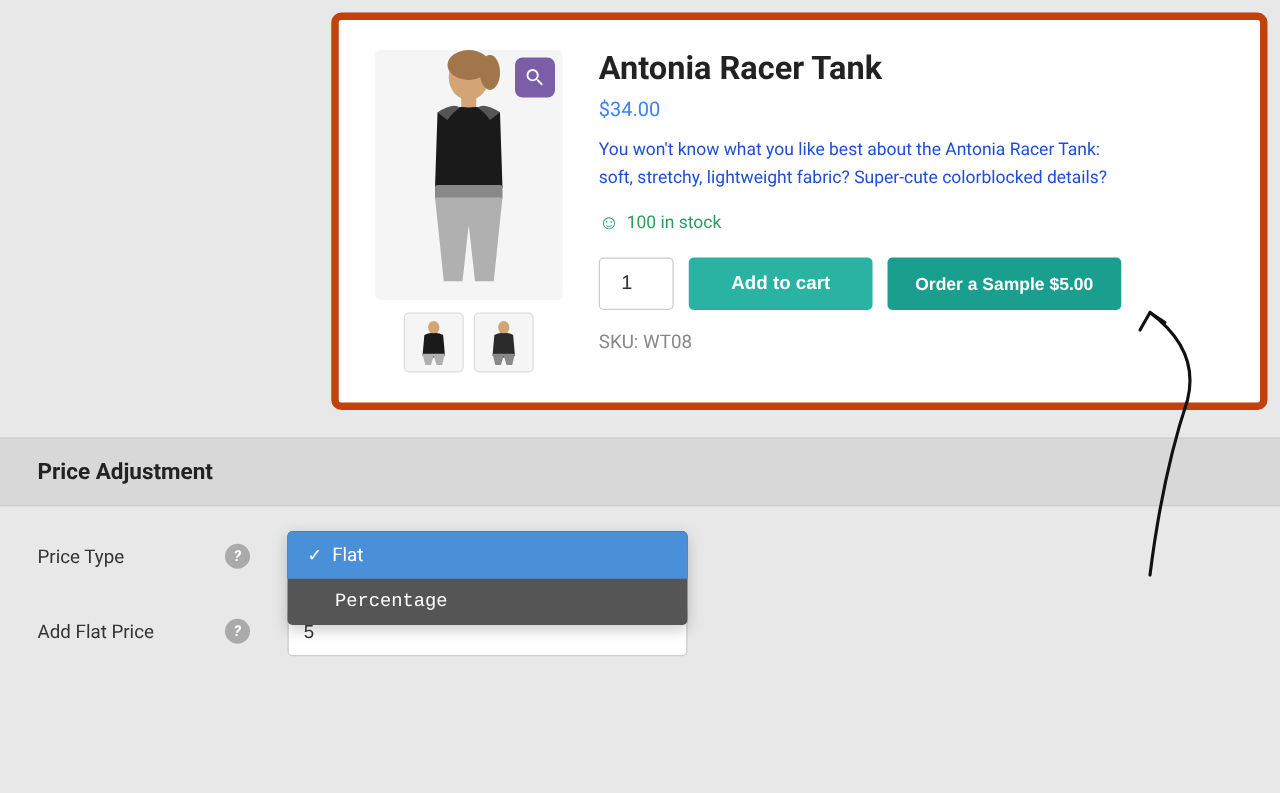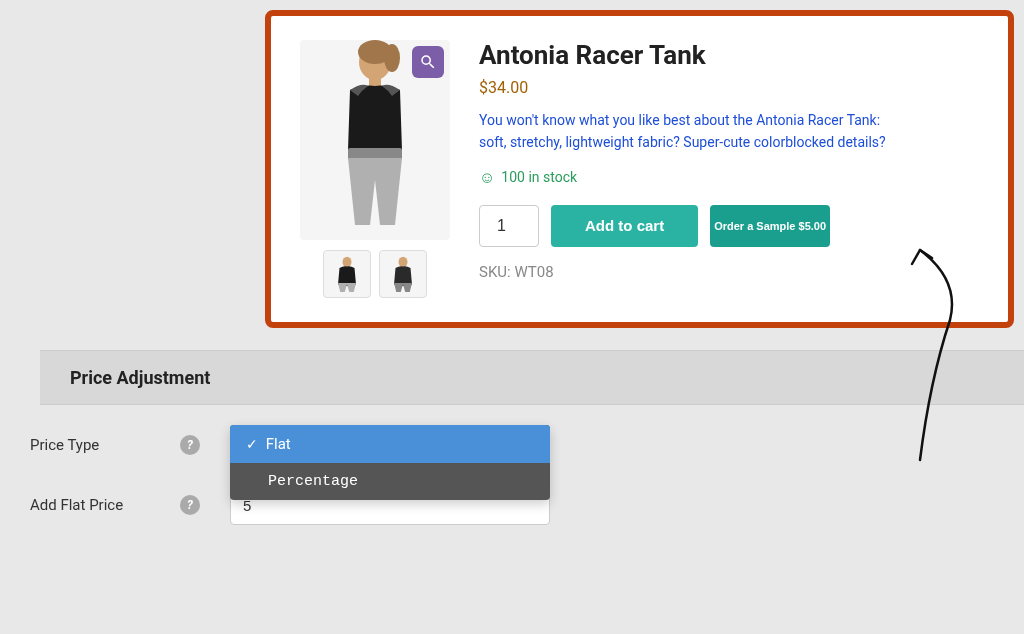--- a/index.html
+++ b/index.html
@@ -106,21 +106,21 @@
 
     .product-title {
       font-size: 26px;
       font-weight: 700;
       color: #222;
       margin-bottom: 8px;
     }
 
     .product-price {
       font-size: 16px;
-      color: #a16207;
+      color: #3b82f6;
       margin-bottom: 12px;
     }
 
     .product-description {
       font-size: 14px;
       color: #1d4ed8;
       line-height: 1.6;
       margin-bottom: 14px;
       max-width: 420px;
     }
@@ -162,26 +162,26 @@
       color: #fff;
       border: none;
       border-radius: 4px;
       font-size: 15px;
       font-weight: 600;
       cursor: pointer;
     }
 
     .order-sample-btn {
       height: 42px;
-      padding: 0 4px;
+      padding: 0 22px;
       background: #1a9e8e;
       color: #fff;
       border: none;
       border-radius: 4px;
-      font-size: 11px;
+      font-size: 14px;
       font-weight: 600;
       cursor: pointer;
     }
 
     .product-sku {
       font-size: 15px;
       color: #888;
     }
 
     
@@ -195,21 +195,20 @@
     }
 
     .section-header {
       background: #d8d8d8;
       padding: 16px 30px;
       font-size: 18px;
       font-weight: 700;
       color: #222;
       border-top: 1px solid #ccc;
       border-bottom: 1px solid #ccc;
-      margin-left: 40px;
     }
 
     .form-section {
       padding: 20px 30px;
     }
 
     .form-row {
       display: flex;
       align-items: center;
       gap: 30px;

